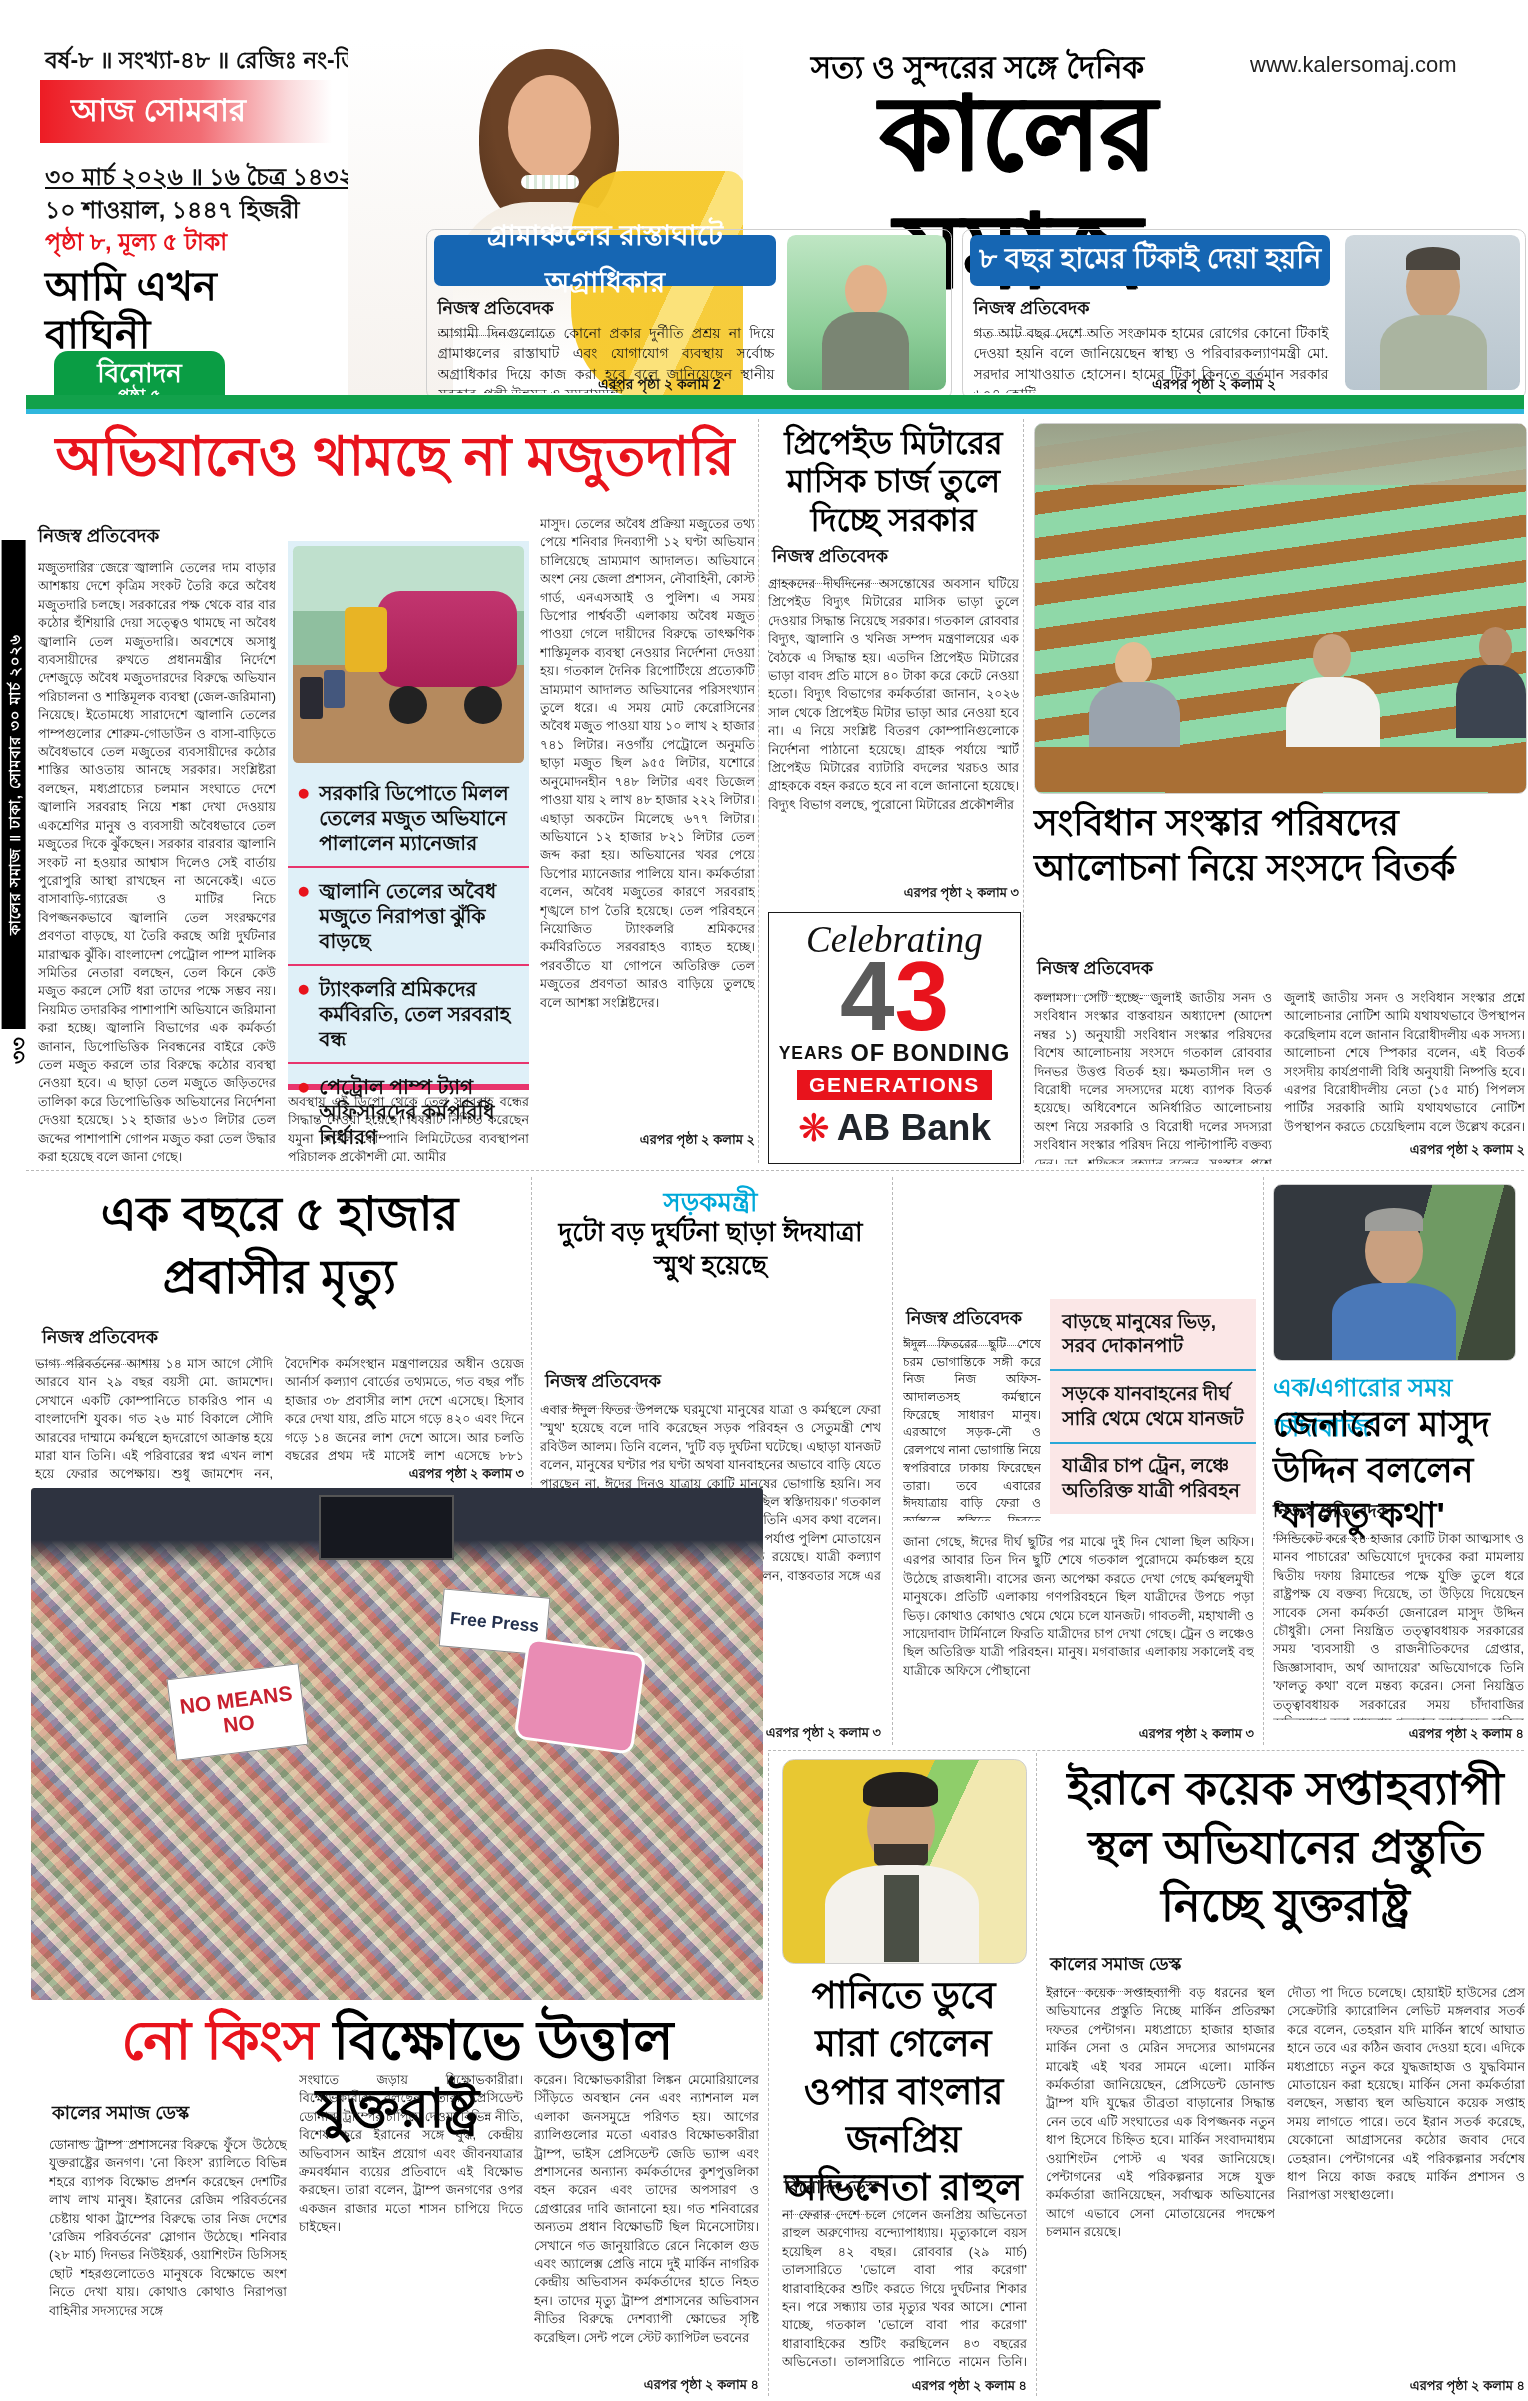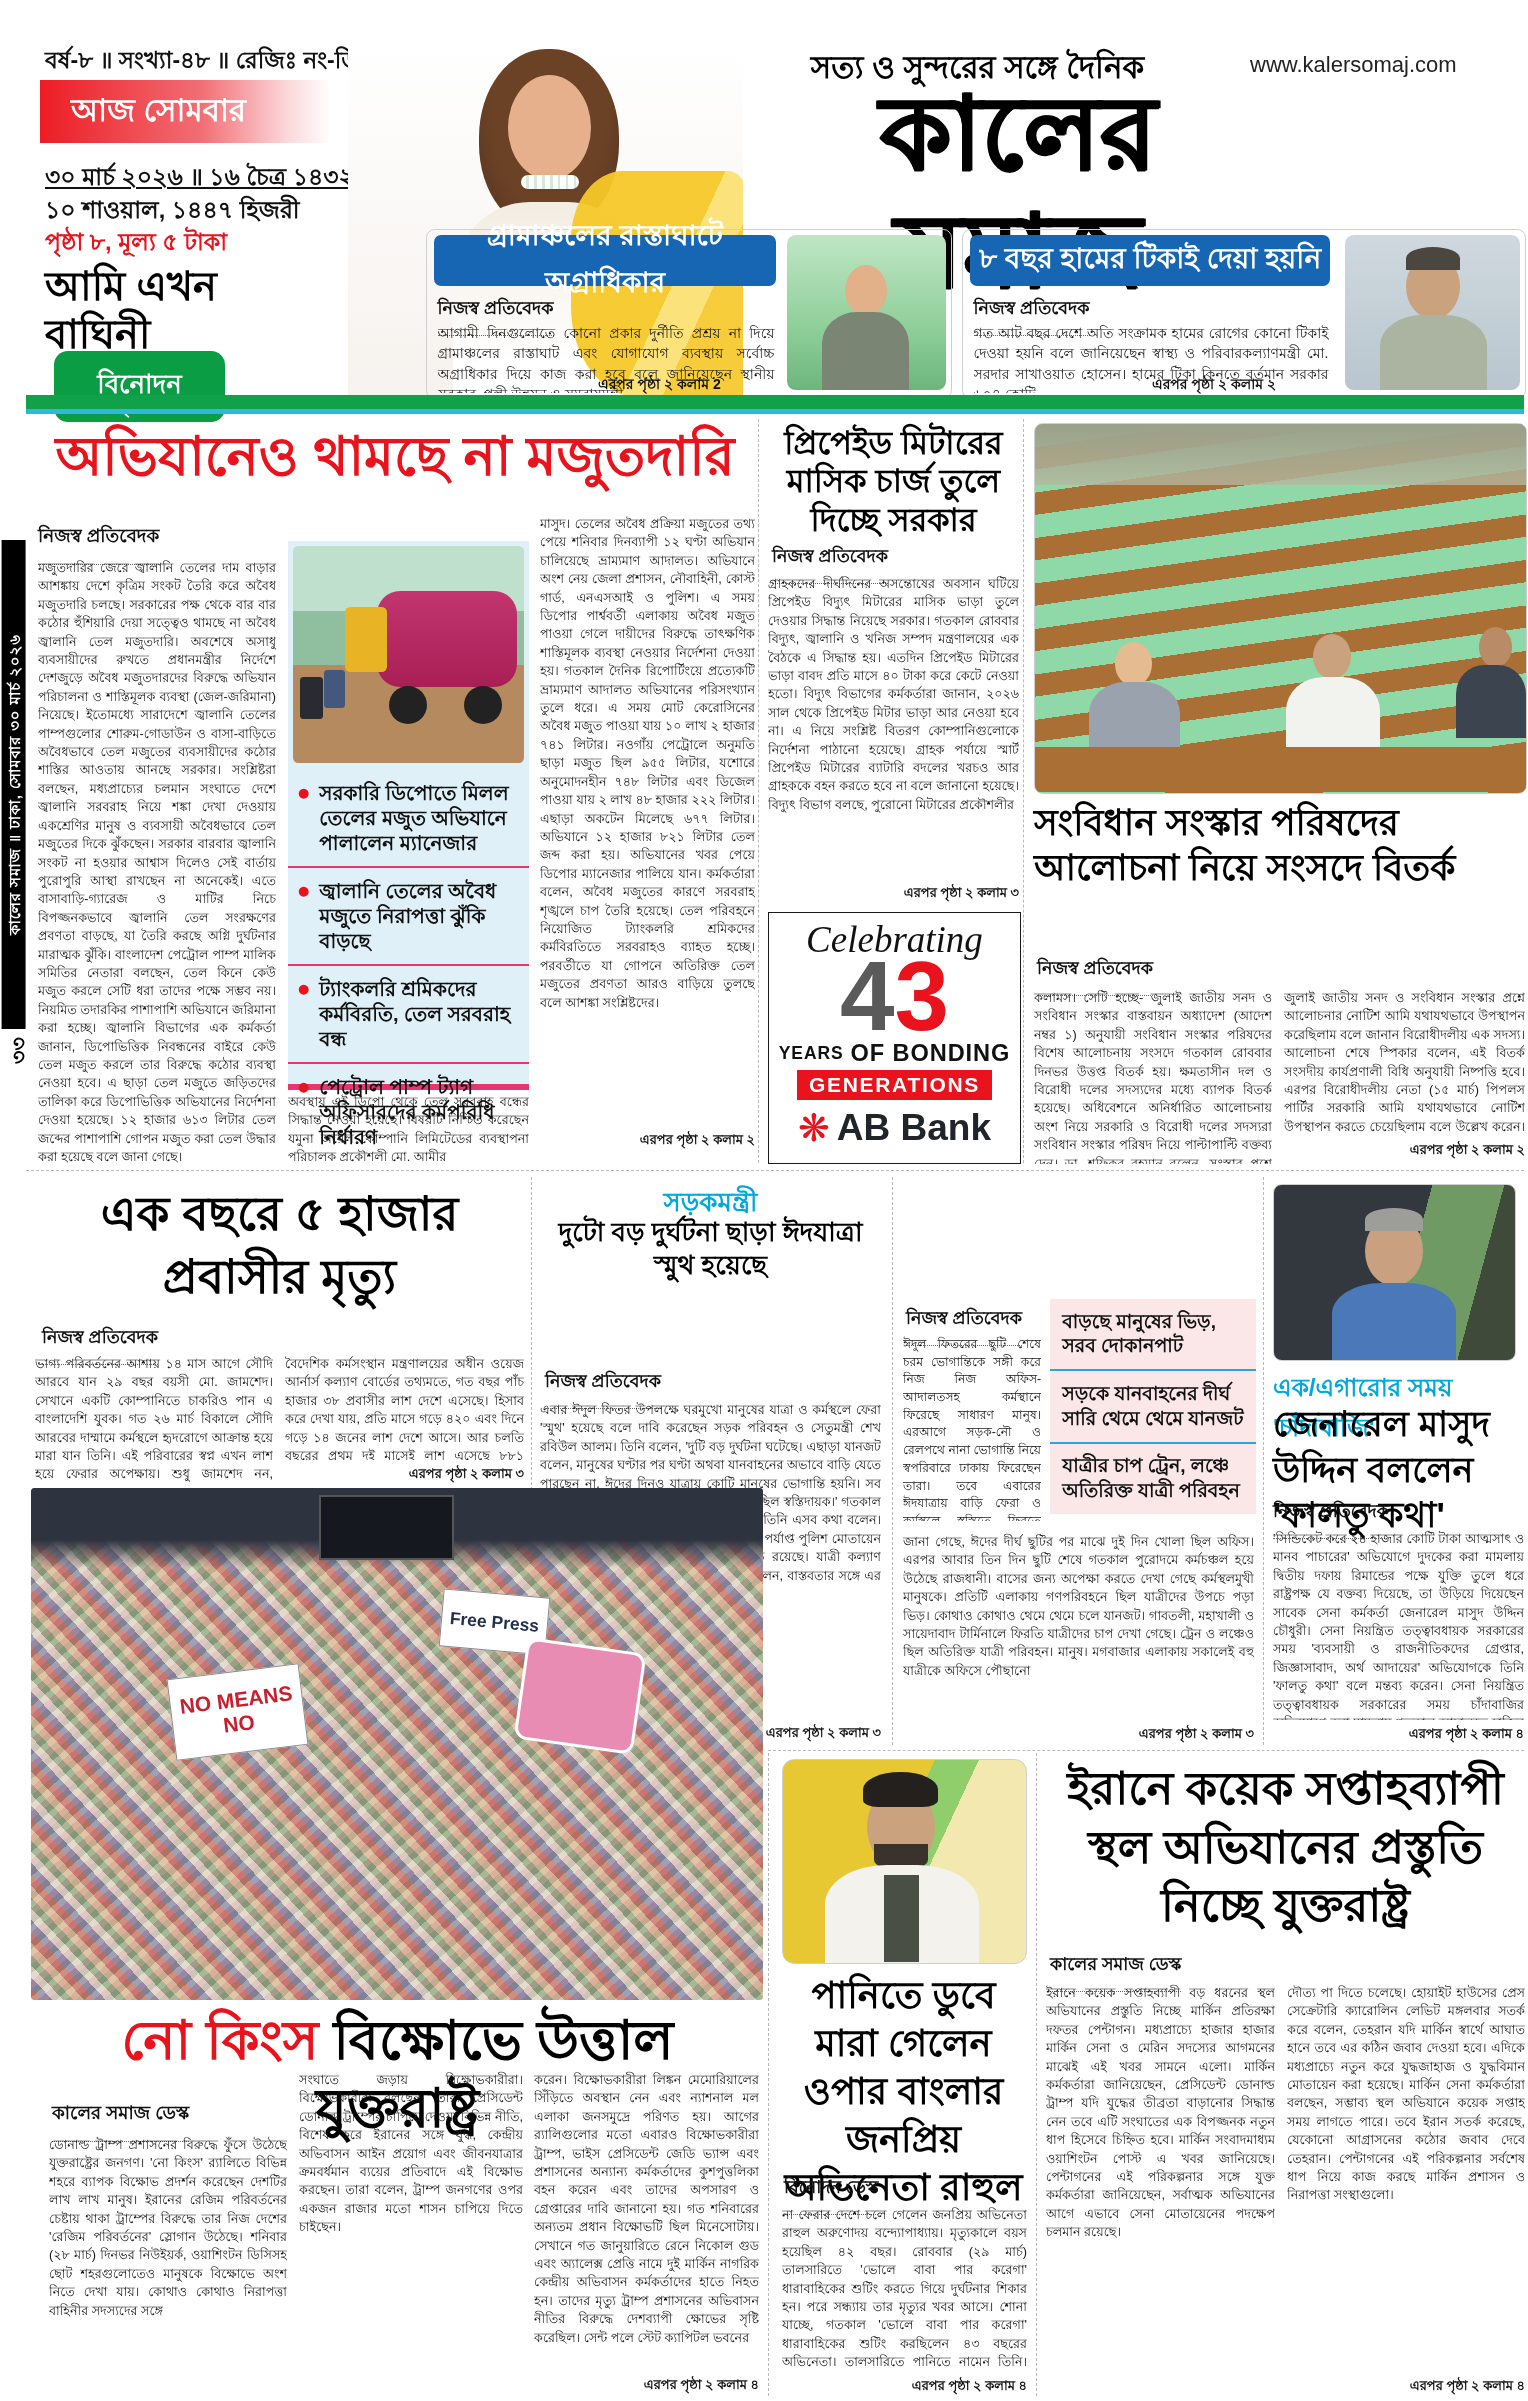--- a/index.html
+++ b/index.html
@@ -46,21 +46,21 @@
     <span style="color:#fff;font-weight:bold;font-size:31px;padding-left:31px;">আজ সোমবার</span>
   </div>
 
   <div class="abs" style="left:45px;top:159px;font-size:23.6px;font-weight:bold;text-decoration:underline;">৩০ মার্চ ২০২৬ ॥ ১৬ চৈত্র ১৪৩২</div>
   <div class="abs" style="left:45px;top:192px;font-size:23.6px;font-weight:bold;">১০ শাওয়াল, ১৪৪৭ হিজরী</div>
   <div class="abs" style="left:45px;top:224px;font-size:23.6px;font-weight:bold;color:#e8131c;">পৃষ্ঠা ৮, মূল্য ৫ টাকা</div>
 
   <div class="abs hl" style="left:45px;top:262px;width:271px;font-size:40px;line-height:1.2;">আমি এখন বাঘিনী</div>
 
   <div class="abs" style="left:54px;top:351px;width:171px;height:51px;background:#0a9d44;border-radius:14px;
-              color:#fff;text-align:center;line-height:1.05;padding-top:20px;">
+              color:#fff;text-align:center;line-height:1.05;padding-top:9px;">
     <div style="font-size:26px;font-weight:bold;">বিনোদন</div>
     <div style="font-size:16.6px;font-weight:bold;">পৃষ্ঠা ৫</div>
   </div>
 
   <div class="photo" style="left:348px;top:40px;width:395px;height:355px;border-radius:0;
               background:linear-gradient(180deg,#ffffff 0%,#f6f2ee 100%);">
     <div style="position:absolute;left:131px;top:8.7px;width:140px;height:183px;border-radius:48%;
                 background:radial-gradient(ellipse at 50% 30%,#6b4226 0 58%,#54331d 100%);"></div>
     <div class="head" style="left:160px;top:35px;width:83px;height:105px;background:#e6b08c;"></div>
     <div style="position:absolute;left:105px;top:162px;width:192px;height:201px;

